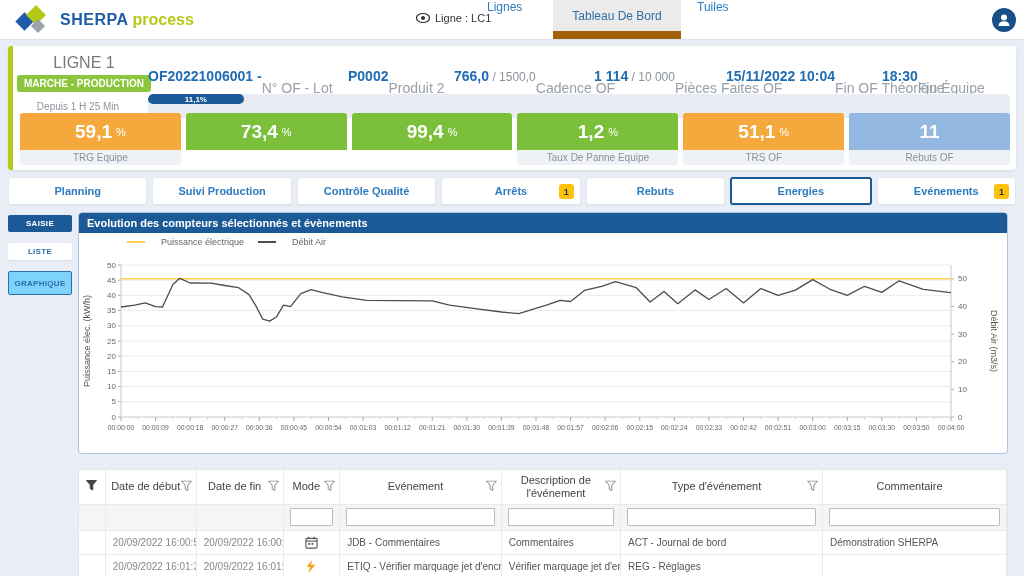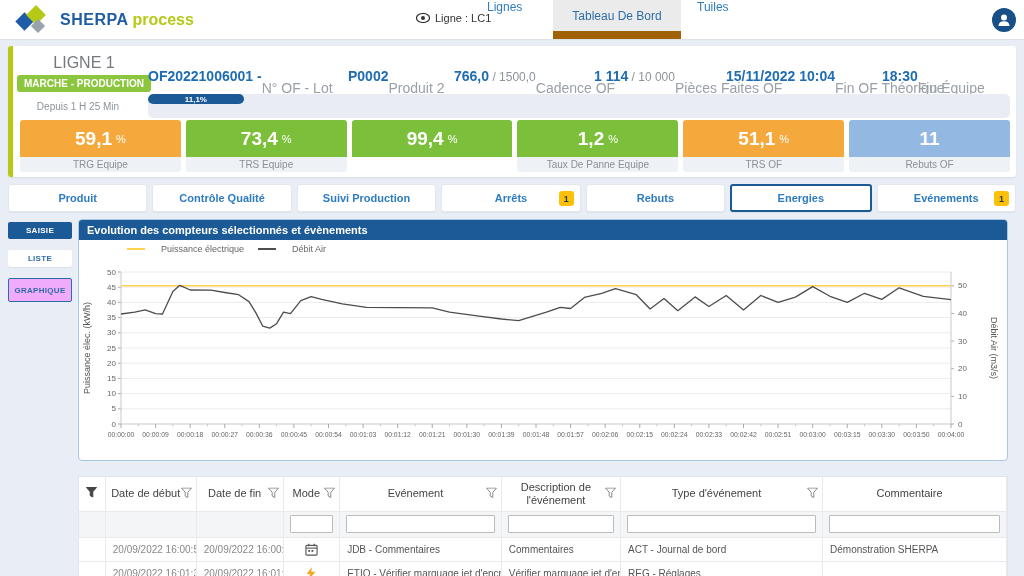--- a/index.html
+++ b/index.html
@@ -35,39 +35,39 @@
   .state-badge { margin-top:3px; background:#8cc63e; color:#fff; font-size:10px; font-weight:bold; padding:3px 7px; border-radius:3px; white-space:nowrap; }
   .metric { display:flex; flex-direction:row; align-items:center; padding-top:4px; }
   .metric .val { font-size:14px; font-weight:bold; color:#1e6cb3; white-space:nowrap; }
   .metric .val .sfx { font-weight:normal; color:#8d939b; font-size:12px; }
   .metric .lbl { font-size:14px; color:#9aa0a8; margin-top:24px; white-space:nowrap; }
   .m-of{width:200px}.m-prod{width:106px}.m-cad{width:140px}.m-pcs{width:132px}.m-finof{width:156px}.m-fineq{width:130px}
   .progress-row { display:flex; align-items:center; height:14px; margin-top:1px; }
   .since { width:116px; text-align:center; font-size:10px; color:#8d939b; white-space:nowrap; }
   .ptrack { flex:1; height:24px; background:#e9edf3; border-radius:5px; margin-left:12px; overflow:hidden; }
   .pfill { height:10px; background:#1b5a96; border-radius:5px; display:flex; align-items:center; justify-content:center; color:#fff; font-size:8px; font-weight:bold; }
-  .kpi-row { display:flex; gap:5px; margin-top:7px; }
+  .kpi-row { display:flex; gap:5px; }
   .kpi { flex:1; display:flex; flex-direction:column; }
   .kpi-val { height:37px; border-radius:3px 3px 0 0; display:flex; align-items:center; justify-content:center; color:#fff; font-weight:bold; font-size:19px; }
   .kpi-val .unit { font-size:11px; margin-left:4px; font-weight:normal; }
   .kpi-lbl { height:15px; background:#eef1f6; display:flex; align-items:center; justify-content:center; font-size:10px; color:#8b9099; border-radius:0 0 3px 3px; }
 
   
   .tabs-row { display:flex; gap:5px; margin-bottom:7px; }
   .tabbtn { position:relative; flex:1; height:28px; background:#fff; border:1px solid #e3e7ee; border-radius:3px; display:flex; align-items:center; justify-content:center; font-size:11px; font-weight:600; color:#2e7cc0; cursor:pointer; box-shadow:0 1px 1px rgba(0,0,0,.05); }
   .tabbtn.active { border:2px solid #1b5a96; }
   .tbadge { position:absolute; right:6px; top:6px; width:15px; height:15px; background:#ffc107; border-radius:3px; display:flex; align-items:center; justify-content:center; font-size:9px; font-weight:bold; color:#243b53; }
 
   
   .main { display:flex; }
   .sidebar { width:76px; display:flex; flex-direction:column; align-items:flex-start; gap:11px; padding-top:3px; }
   .sbtn { width:64px; height:17px; display:flex; align-items:center; justify-content:center; font-size:8px; font-weight:bold; letter-spacing:.3px; border-radius:2px; cursor:pointer; }
   .sbtn.solid { background:#1b5a96; color:#fff; }
   .sbtn.plain { background:#fff; color:#2e6ea6; box-shadow:0 1px 1px rgba(0,0,0,.06); }
-  .sbtn.outline { background:#f0abfc; color:#2e6ea6; border:1px solid #2e6ea6; height:24px; }
+  .sbtn.outline { background:#7dd3fc; color:#2e6ea6; border:1px solid #2e6ea6; height:24px; }
 
   .content { flex:1; margin-right:8px; }
   .chart-panel { background:#fff; border:1px solid #a9c6e4; border-radius:4px; overflow:hidden; margin-bottom:15px; }
   .chart-head { height:20px; background:#1b5a96; color:#fff; font-size:11px; font-weight:bold; display:flex; align-items:center; padding-left:8px; }
   .legend { display:flex; gap:14px; align-items:center; height:18px; padding-left:48px; }
   .leg-item { display:flex; align-items:center; gap:16px; font-size:9px; color:#666; }
   .leg-swatch { width:18px; height:2px; }
 
   
   .evt-table { background:#fff; border:1px solid #e2e6ec; font-size:10px; }
@@ -164,21 +164,20 @@
       </div>
     </div>
 
     <div class="kpi-row" id="kpi-host">
         <div class="kpi">
           <div class="kpi-val" style="background: rgb(245, 169, 61);">59,1<span class="unit">%</span></div>
           <div class="kpi-lbl">TRG Equipe</div>
         </div>
         <div class="kpi">
           <div class="kpi-val" style="background: rgb(124, 191, 58);">73,4<span class="unit">%</span></div>
-          <div class="kpi-lbl">TRS Equipe</div>
         </div>
         <div class="kpi">
           <div class="kpi-val" style="background: rgb(124, 191, 58);">99,4<span class="unit">%</span></div>
         </div>
         <div class="kpi">
           <div class="kpi-val" style="background: rgb(124, 191, 58);">1,2<span class="unit">%</span></div>
           <div class="kpi-lbl">Taux De Panne Equipe</div>
         </div>
         <div class="kpi">
           <div class="kpi-val" style="background: rgb(245, 169, 61);">51,1<span class="unit">%</span></div>
@@ -186,27 +185,27 @@
         </div>
         <div class="kpi">
           <div class="kpi-val" style="background: rgb(147, 185, 226);">11</div>
           <div class="kpi-lbl">Rebuts OF</div>
         </div>
       </div>
   </div>
 
   <div class="tabs-row" id="tabs-host">
       <div class="tabbtn">
-        <span>Produit</span>
+        <span>Planning</span>
+      </div>
+      <div class="tabbtn">
+        <span>Suivi Production</span>
       </div>
       <div class="tabbtn">
         <span>Contrôle Qualité</span>
-      </div>
-      <div class="tabbtn">
-        <span>Suivi Production</span>
       </div>
       <div class="tabbtn">
         <span>Arrêts</span>
         <span class="tbadge">1</span>
       </div>
       <div class="tabbtn">
         <span>Rebuts</span>
       </div>
       <div class="tabbtn active">
         <span>Energies</span>

